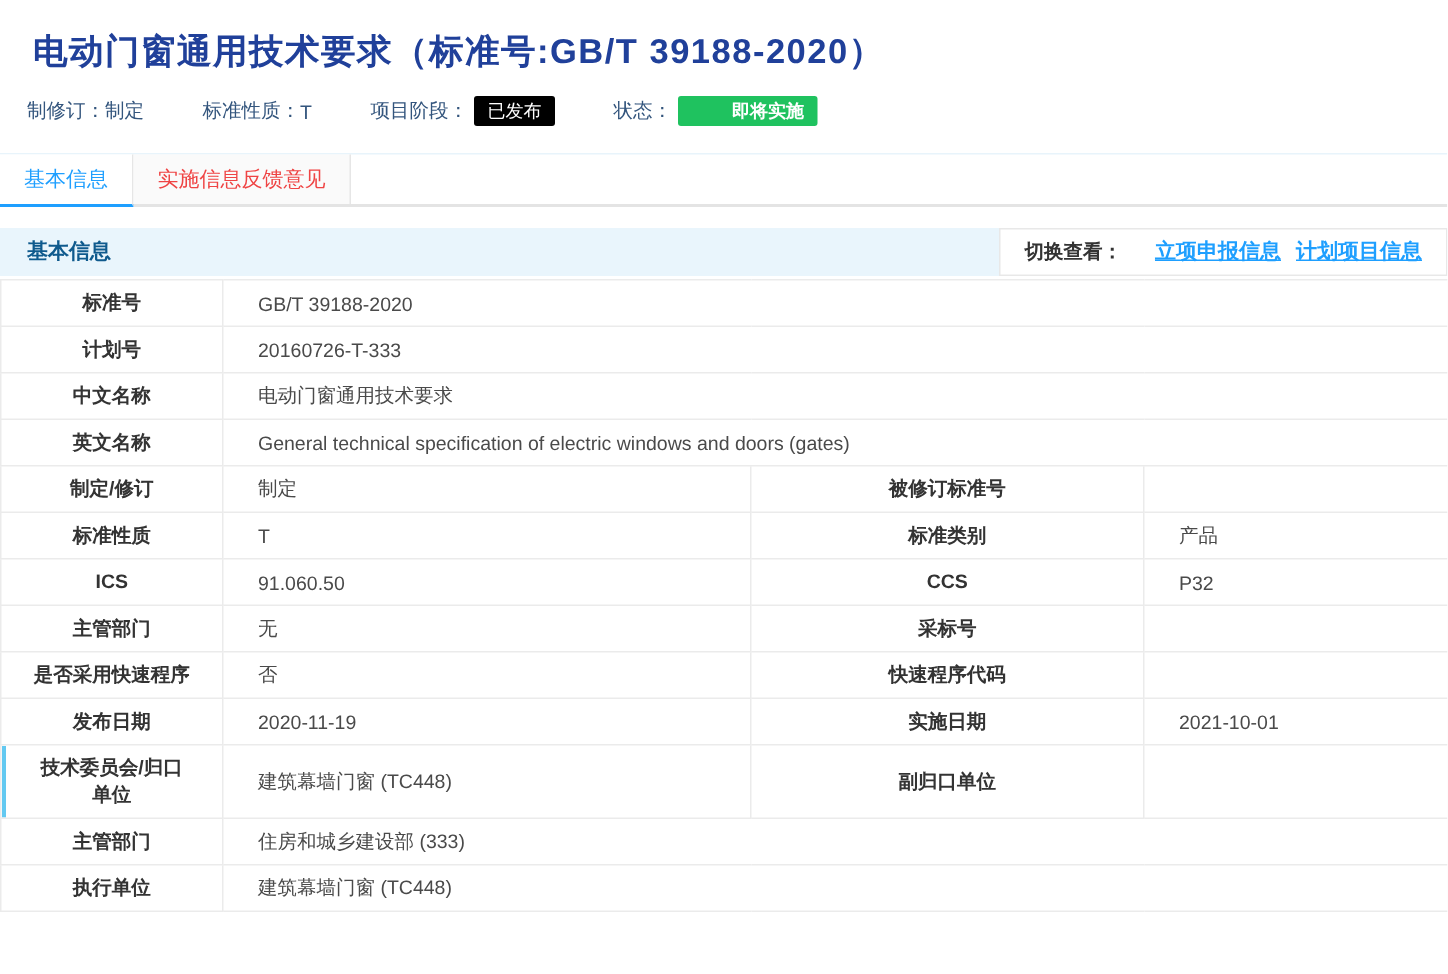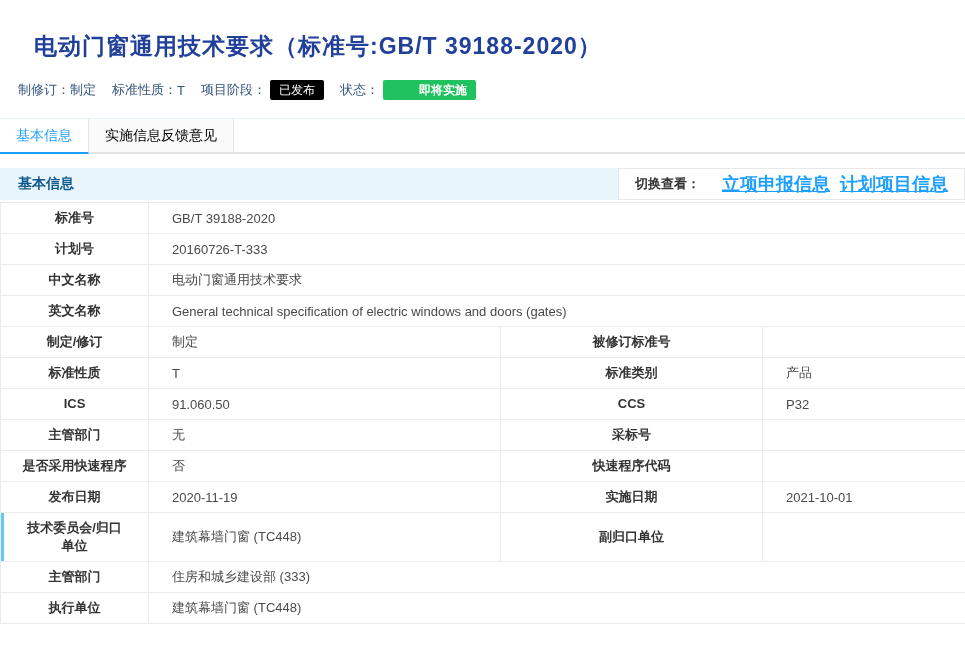--- a/index.html
+++ b/index.html
@@ -1,45 +1,45 @@
 <!DOCTYPE html>
 <html style="--accent-blue: #1e9fff; --title-blue: #20409a; --meta-text: #33557d; --section-title: #0f5a8d; --section-bar-bg: #e9f5fc; --border: #ebebeb; --label-text: #333333; --value-text: #4a4a4a; --indicator-cyan: #63c9f1; --badge-published-bg: #1e9fff; --badge-status-bg: #1fc25f;"><head>
 <meta charset="utf-8">
 <style>
   * { box-sizing: border-box; }
   html, body { margin: 0; padding: 0; background: #fff; }
   body { font-family: "Liberation Sans", "DejaVu Sans", sans-serif; }
   .page { position: relative; width: 965px; height: 649px; background: #fff; overflow: hidden; }
 
   .title {
-    margin: 16px; padding: 14px 18px 0 18px;
+    margin: 4px; padding: 14px 18px 0 18px;
     font-size: 23px; font-weight: bold; line-height: 32px;
     color: var(--title-blue, #20409a); letter-spacing: 1px;
   }
   .meta-row {
-    display: flex; align-items: center; gap: 16px;
+    display: flex; align-items: center; gap: 39px;
     margin: 12px 18px 0 18px; height: 24px;
     font-size: 13px; color: var(--meta-text, #33557d);
   }
   .meta-item { display: inline-flex; align-items: center; }
   .badge {
     display: inline-block; margin-left: 4px; padding: 4px 9px;
     border-radius: 2px; color: #fff; font-size: 12px; line-height: 1;
     white-space: nowrap;
   }
   .badge.bold { font-weight: bold; }
 
   .tab-bar {
     display: flex; margin-top: 16px; height: 36px;
     border-top: 1px solid #e8f4fb;
     border-bottom: 2px solid #e4e4e4;
   }
   .tab {
     display: flex; align-items: center; padding: 0 16px;
-    font-size: 14px; color: #000000; background: #fafafa;
+    font-size: 14px; color: #ef4444; background: #fafafa;
     border-right: 1px solid #e6e6e6; cursor: pointer; white-space: nowrap;
   }
   .tab.active {
     background: #fff; color: var(--accent-blue, #1e9fff);
     border-bottom: 2px solid var(--accent-blue, #1e9fff); margin-bottom: -2px;
   }
 
   .section-bar {
     margin-top: 14px; height: 32px;
     background: var(--section-bar-bg, #e9f5fc);
@@ -47,21 +47,21 @@
     padding-left: 18px;
   }
   .section-title { font-size: 14px; font-weight: bold; color: var(--section-title, #0f5a8d); }
   .switch-box {
     height: 32px; background: #fff; border: 1px solid #e8e8e8;
     display: flex; align-items: center; padding: 0 16px; gap: 22px;
   }
   .switch-label { font-size: 13px; font-weight: bold; color: #333; }
   .switch-links { display: flex; gap: 10px; }
   .switch-links a {
-    color: var(--accent-blue, #1e9fff); font-size: 18px; font-weight: bold;
+    color: var(--accent-blue, #1e9fff); font-size: 14px; font-weight: bold;
     text-decoration: underline; cursor: pointer; white-space: nowrap;
   }
 
   table.info {
     width: 965px; border-collapse: collapse; table-layout: fixed; margin-top: 2px;
   }
   table.info td { border: 1px solid var(--border, #ebebeb); height: 31px; overflow: hidden; }
   td.lbl {
     text-align: center; font-weight: bold; font-size: 13px; color: var(--label-text, #333);
     padding: 0 8px; line-height: 1.4;

